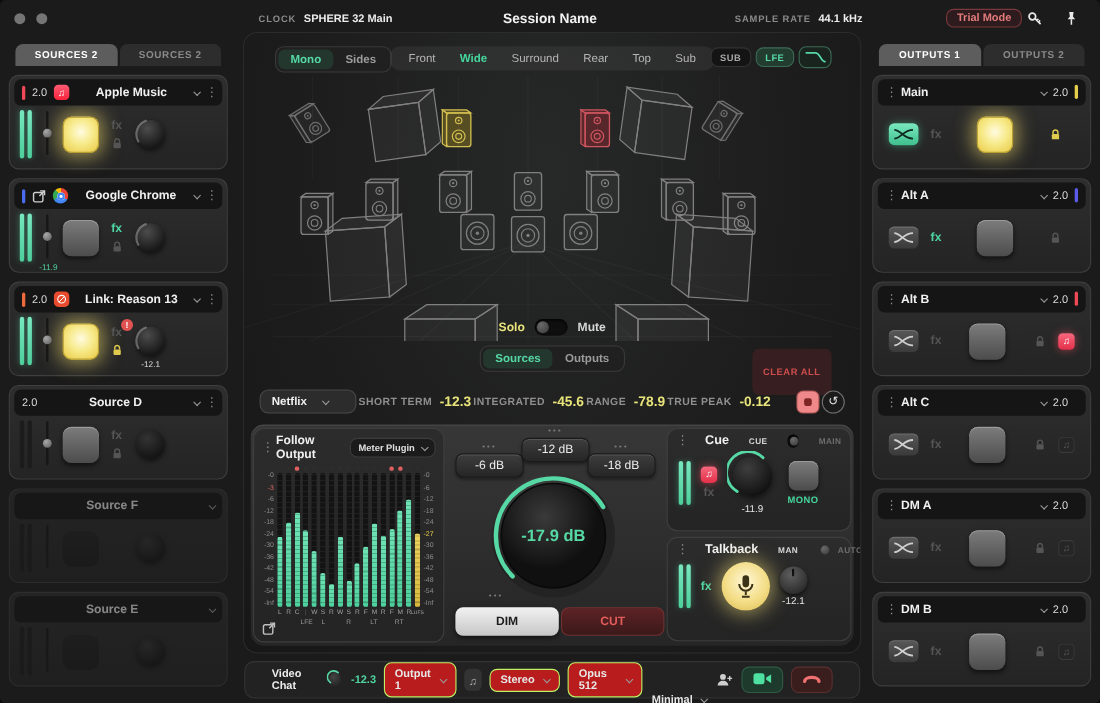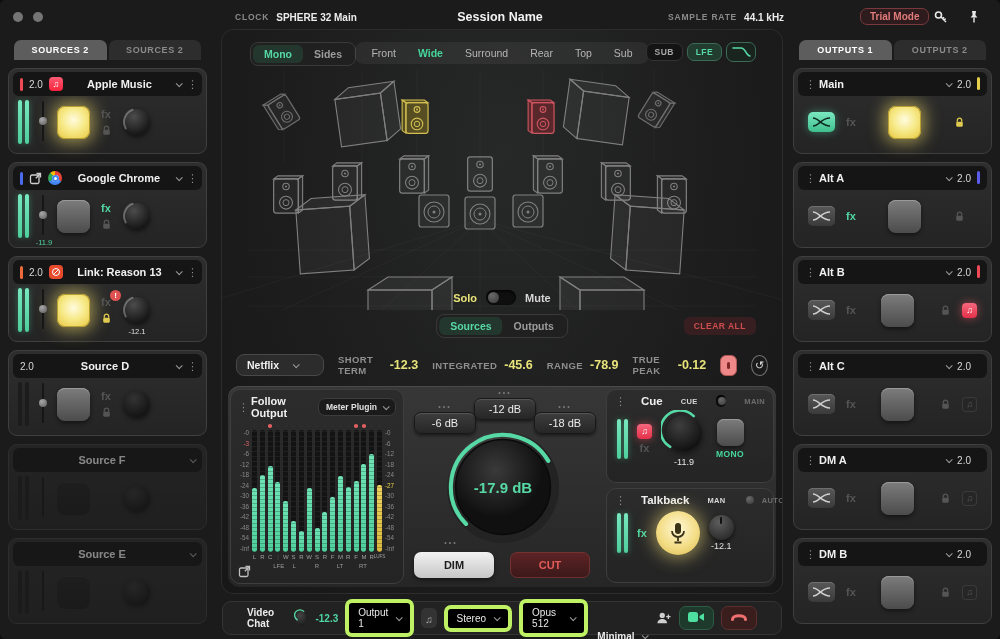--- a/index.html
+++ b/index.html
@@ -114,24 +114,24 @@
   .viz { position:absolute; left:0; top:40px; width:560px; height:240px; }
 
   .solo-row { position:absolute; top:260px; left:0; right:0; display:flex; justify-content:center; align-items:center; gap:9px; }
   .solo-lbl { color:#e8e37a; font-size:11px; font-weight:700; }
   .mute-lbl { color:#d6d6d6; font-size:11px; font-weight:600; }
   .toggle { position:relative; width:30px; height:15px; border-radius:8px; background:#0f0f0f; box-shadow:inset 0 1px 3px #000; }
   .toggle .tknob { position:absolute; left:2px; top:2px; width:11px; height:11px; border-radius:50%;
                    background:radial-gradient(circle at 35% 30%,#6a6a6a,#383838); }
   .sel-row { position:absolute; top:284px; left:0; right:0; height:26px; }
   .sel-seg { position:absolute; left:50%; transform:translateX(-50%); }
-  .clear-btn { position:absolute; right:26px; top:3px; padding:4px 10px; background:#371f21; border:none; border-radius:6px;
+  .clear-btn { position:absolute; right:26px; top:3px; padding:16px 10px; background:#371f21; border:none; border-radius:6px;
                color:#ce4d4d; font-size:8.5px; font-weight:700; letter-spacing:.5px; }
 
-  .loud-row { position:absolute; top:322px; left:14px; right:14px; height:26px; display:flex; align-items:center; gap:14px; }
+  .loud-row { position:absolute; top:322px; left:14px; right:14px; height:26px; display:flex; align-items:center; gap:2px; }
   .preset { display:flex; align-items:center; gap:14px; background:#2c2c2c; border:1px solid #484848; border-radius:8px;
             padding:4px 10px; font-size:10.5px; font-weight:700; color:#f0f0f0; min-width:88px; }
   .metric { display:flex; align-items:center; gap:7px; }
   .metric .lb { font-size:9.5px; letter-spacing:.4px; color:#8f8f8f; font-weight:600; }
   .metric .vl { font-size:12.5px; font-weight:700; color:#e8e37a; }
   .rec-btn { margin-left:auto; width:21px; height:21px; border-radius:6px; background:#ef8989; border:1px solid #b05757; position:relative; }
   .rec-btn::after { content:""; position:absolute; inset:6px; background:#7e2626; border-radius:2px; }
   .reset-btn { width:21px; height:21px; border-radius:50%; background:transparent; border:1.6px solid #707070;
                color:#e0e0e0; font-size:11px; line-height:17px; }
 
@@ -167,21 +167,21 @@
 
   
   .trim { position:absolute; width:62px; text-align:center; }
   .trim .dots, .dots { color:#7a7a7a; font-size:7px; letter-spacing:2px; height:9px; }
   .trim-btn { width:100%; height:22px; border-radius:7px; border:1px solid #191919;
               background:linear-gradient(#3d3d3d,#262626); color:#ececec; font-size:11px; font-weight:400;
               box-shadow:0 2px 3px rgba(0,0,0,.45), inset 0 1px 0 #555; }
   .bigknob { position:absolute; left:215px; top:41px; width:120px; height:120px; }
   .bigknob .lvl { position:absolute; inset:0; display:flex; align-items:center; justify-content:center;
                   color:#57d9a6; font-size:15px; font-weight:700; }
-  .dimcut { position:absolute; width:80px; height:26px; border-radius:7px; font-weight:700; font-size:11px; border:none; }
+  .dimcut { position:absolute; width:94px; height:26px; border-radius:7px; font-weight:700; font-size:11px; border:none; }
   .dim-btn { left:186px; top:166px; background:linear-gradient(#f2f2f2,#c6c6c6); color:#1c1c1c; box-shadow:0 2px 4px rgba(0,0,0,.5); }
   .cut-btn { left:282px; top:166px; background:linear-gradient(#5d2325,#3c191a); color:#e25c5c; border:1px solid #743031; }
   .dim-dots { position:absolute; left:186px; top:153px; width:74px; text-align:center; }
 
   
   .cue-card { left:378px; top:3px; width:168px; height:94px; }
   .tb-card { left:378px; top:102px; width:168px; height:95px; }
   .ct-hd { display:flex; align-items:center; gap:18px; padding:5px 8px 1px; }
   .ct-title { font-size:11.5px; font-weight:700; color:#f0f0f0; flex:1; }
   .tgl-lb-on { font-size:7.5px; font-weight:700; color:#d8d8d8; letter-spacing:.4px; }
@@ -205,22 +205,22 @@
             background:radial-gradient(circle at 40% 30%,#5e5e5e,#2a2a2a 80%); box-shadow:0 2px 4px rgba(0,0,0,.6); }
   .tbknob::after { content:""; position:absolute; left:11px; top:2px; width:2px; height:7px; background:#111; border-radius:1px; }
 
   
   .bottombar { position:absolute; left:222px; top:601px; width:560px; height:34px; background:#222222;
                border:1px solid #343434; border-radius:9px; display:flex; align-items:center; padding:0 24px; gap:7px; }
   .bb-label { font-size:10px; font-weight:700; color:#ececec; }
   .bb-knob { position:relative; width:19px; height:19px; }
   .bb-knob .body { position:absolute; inset:2px; border-radius:50%; background:radial-gradient(circle at 38% 30%,#444,#151515); }
   .bb-level { font-size:10px; color:#4fd6a2; font-weight:600; }
-  .bb-pill { display:flex; align-items:center; gap:8px; background:#000000; border:4px solid #bef264; border-radius:7px;
-             padding:4px 9px; font-size:10px; font-weight:400; color:#e8e8e8; }
+  .bb-pill { display:flex; align-items:center; gap:8px; background:#b91c1c; border:1px solid #bef264; border-radius:7px;
+             padding:4px 9px; font-size:10px; font-weight:700; color:#e8e8e8; }
   .bb-plain { display:flex; align-items:center; gap:7px; font-size:10px; font-weight:600; color:#e8e8e8; padding:4px 2px;margin-top:36px; }
   .bb-icon { width:20px; height:20px; border-radius:5px; background:#333; border:none; color:#b5b5b5; position:relative; }
   .bb-icon.note::before { content:"\266B"; font-size:10px; }
   .bb-person { background:transparent; color:#cfcfcf; }
   .bb-cam { width:46px; height:24px; border-radius:7px; background:#1d3a2c; border:1px solid #2f5c45; color:#4ee0a0; margin-left:auto; }
   .bb-phone { width:46px; height:24px; border-radius:7px; background:#3a1d1d; border:1px solid #5c2f2f; color:#ef7070; }
   .bb-cam svg, .bb-phone svg { width:18px; height:14px; }
 
   .icon-svg { display:block; }
 </style>

